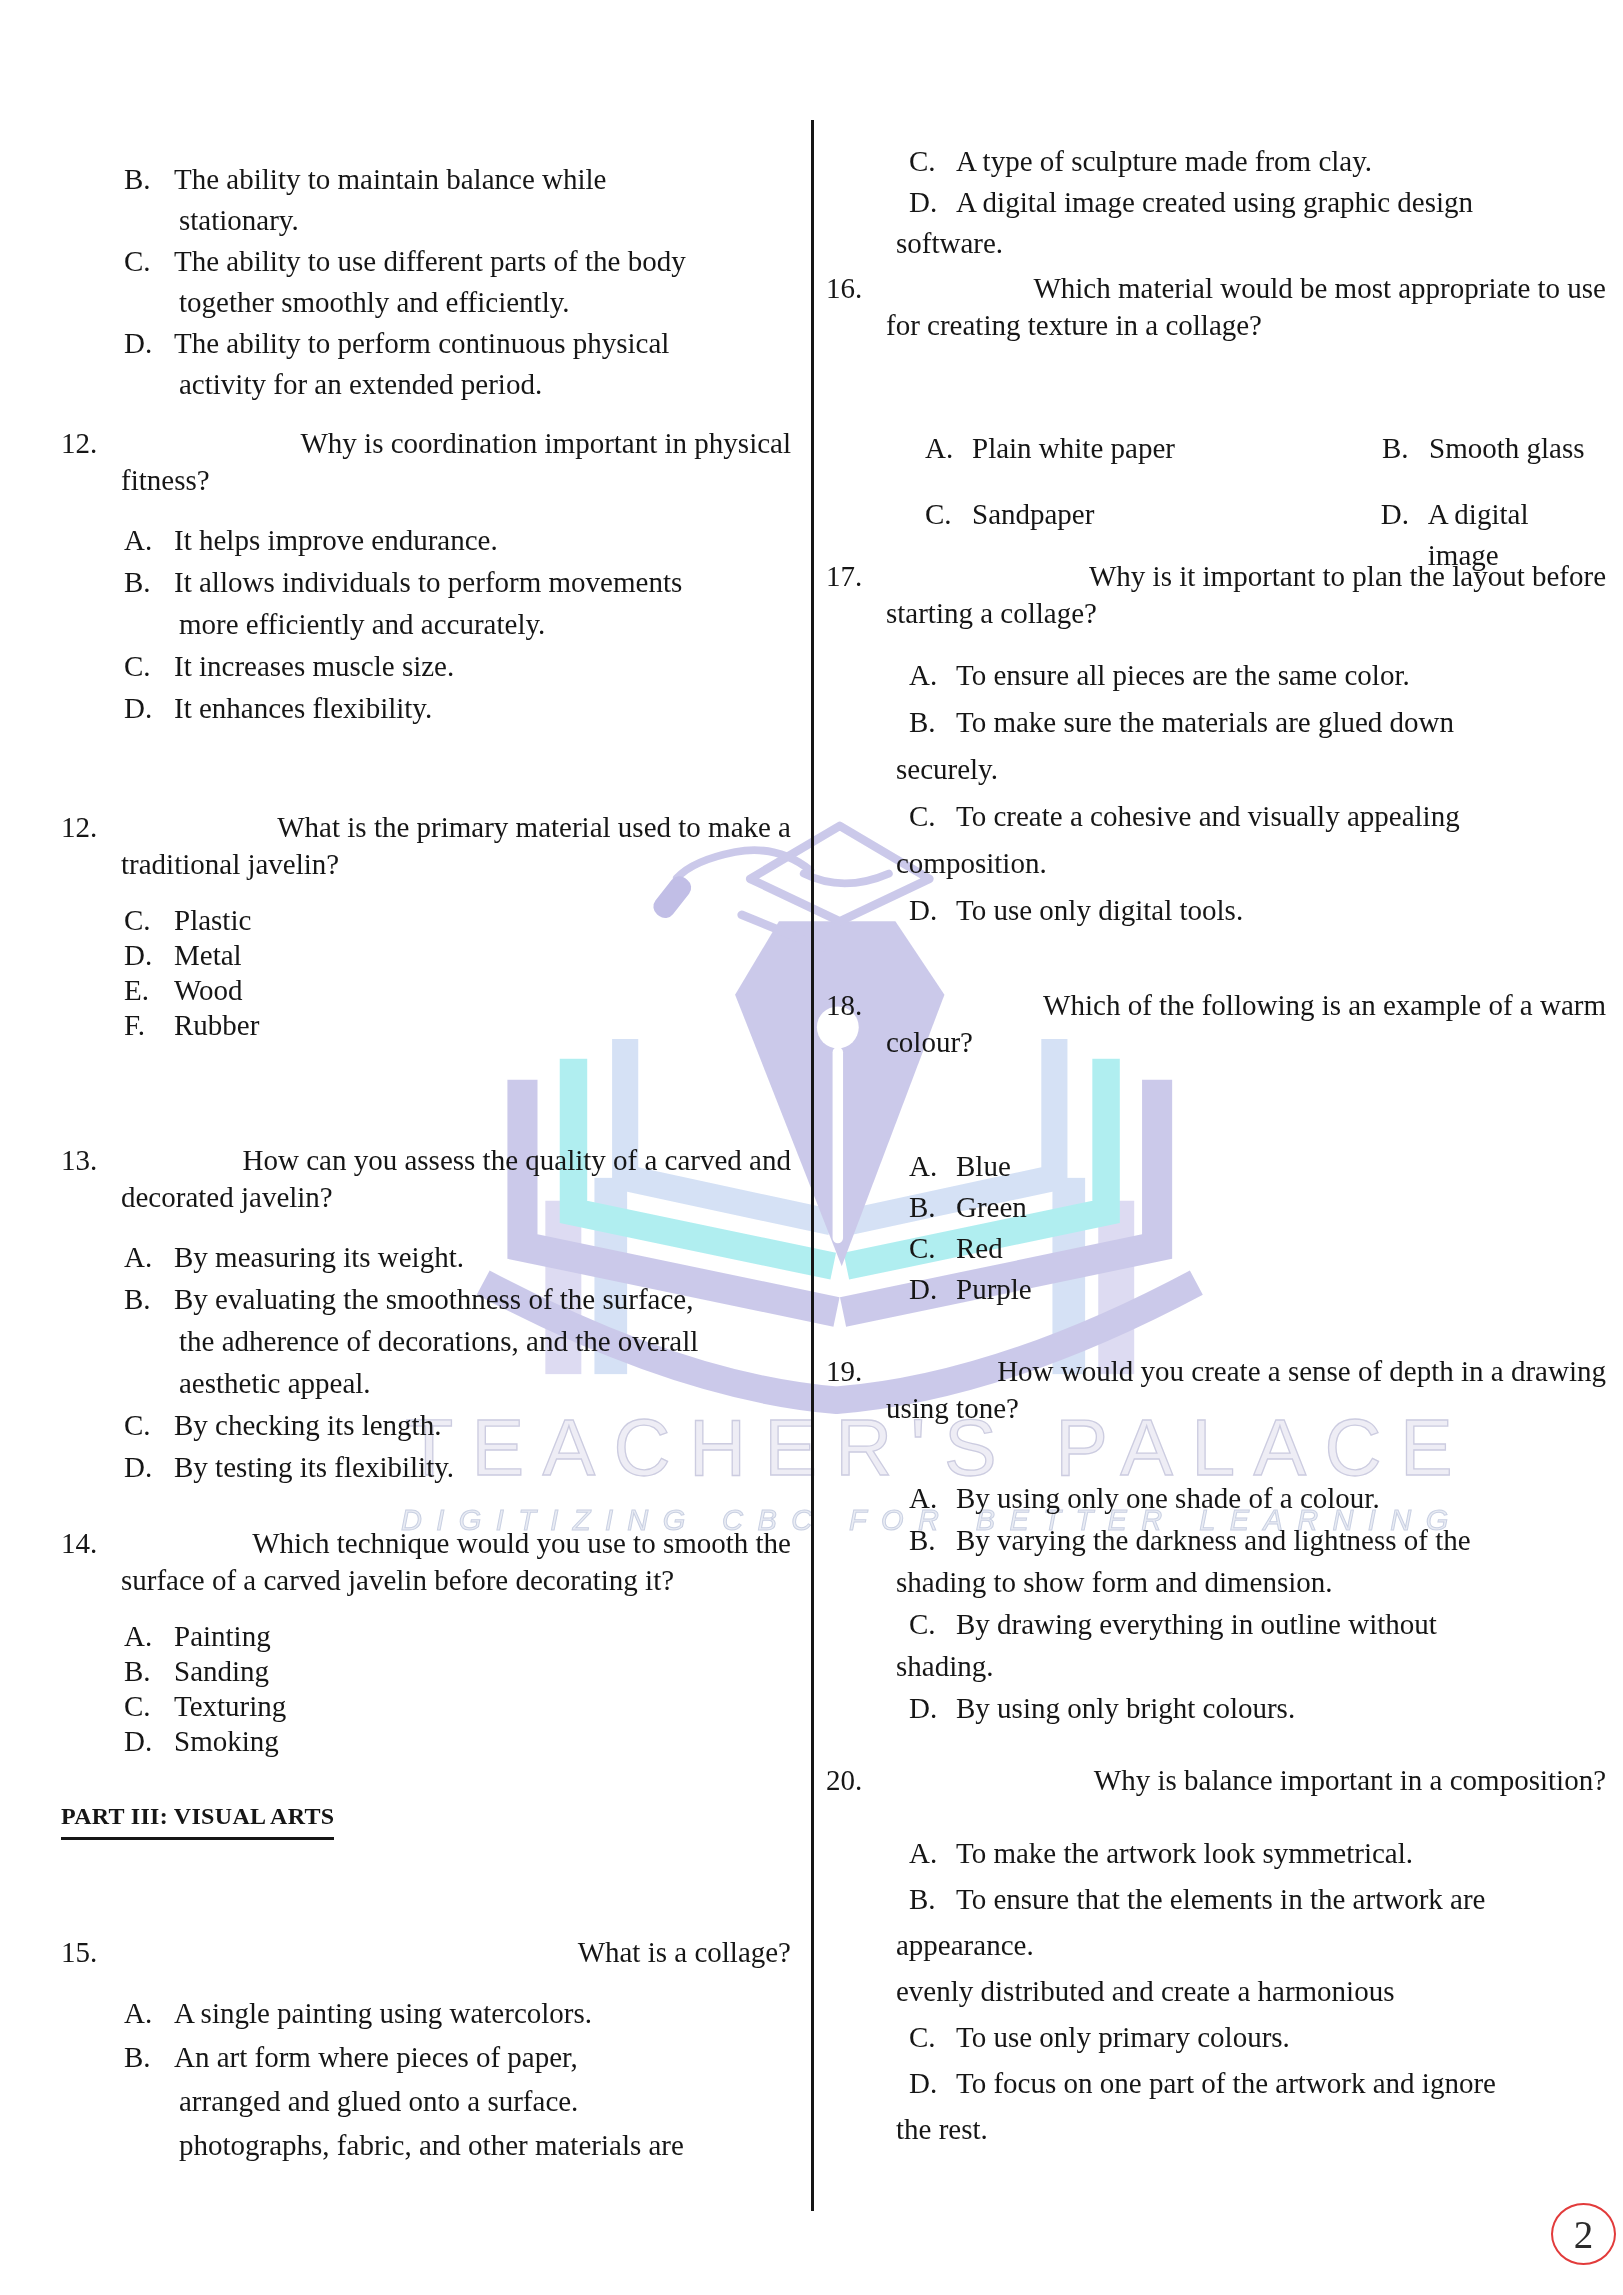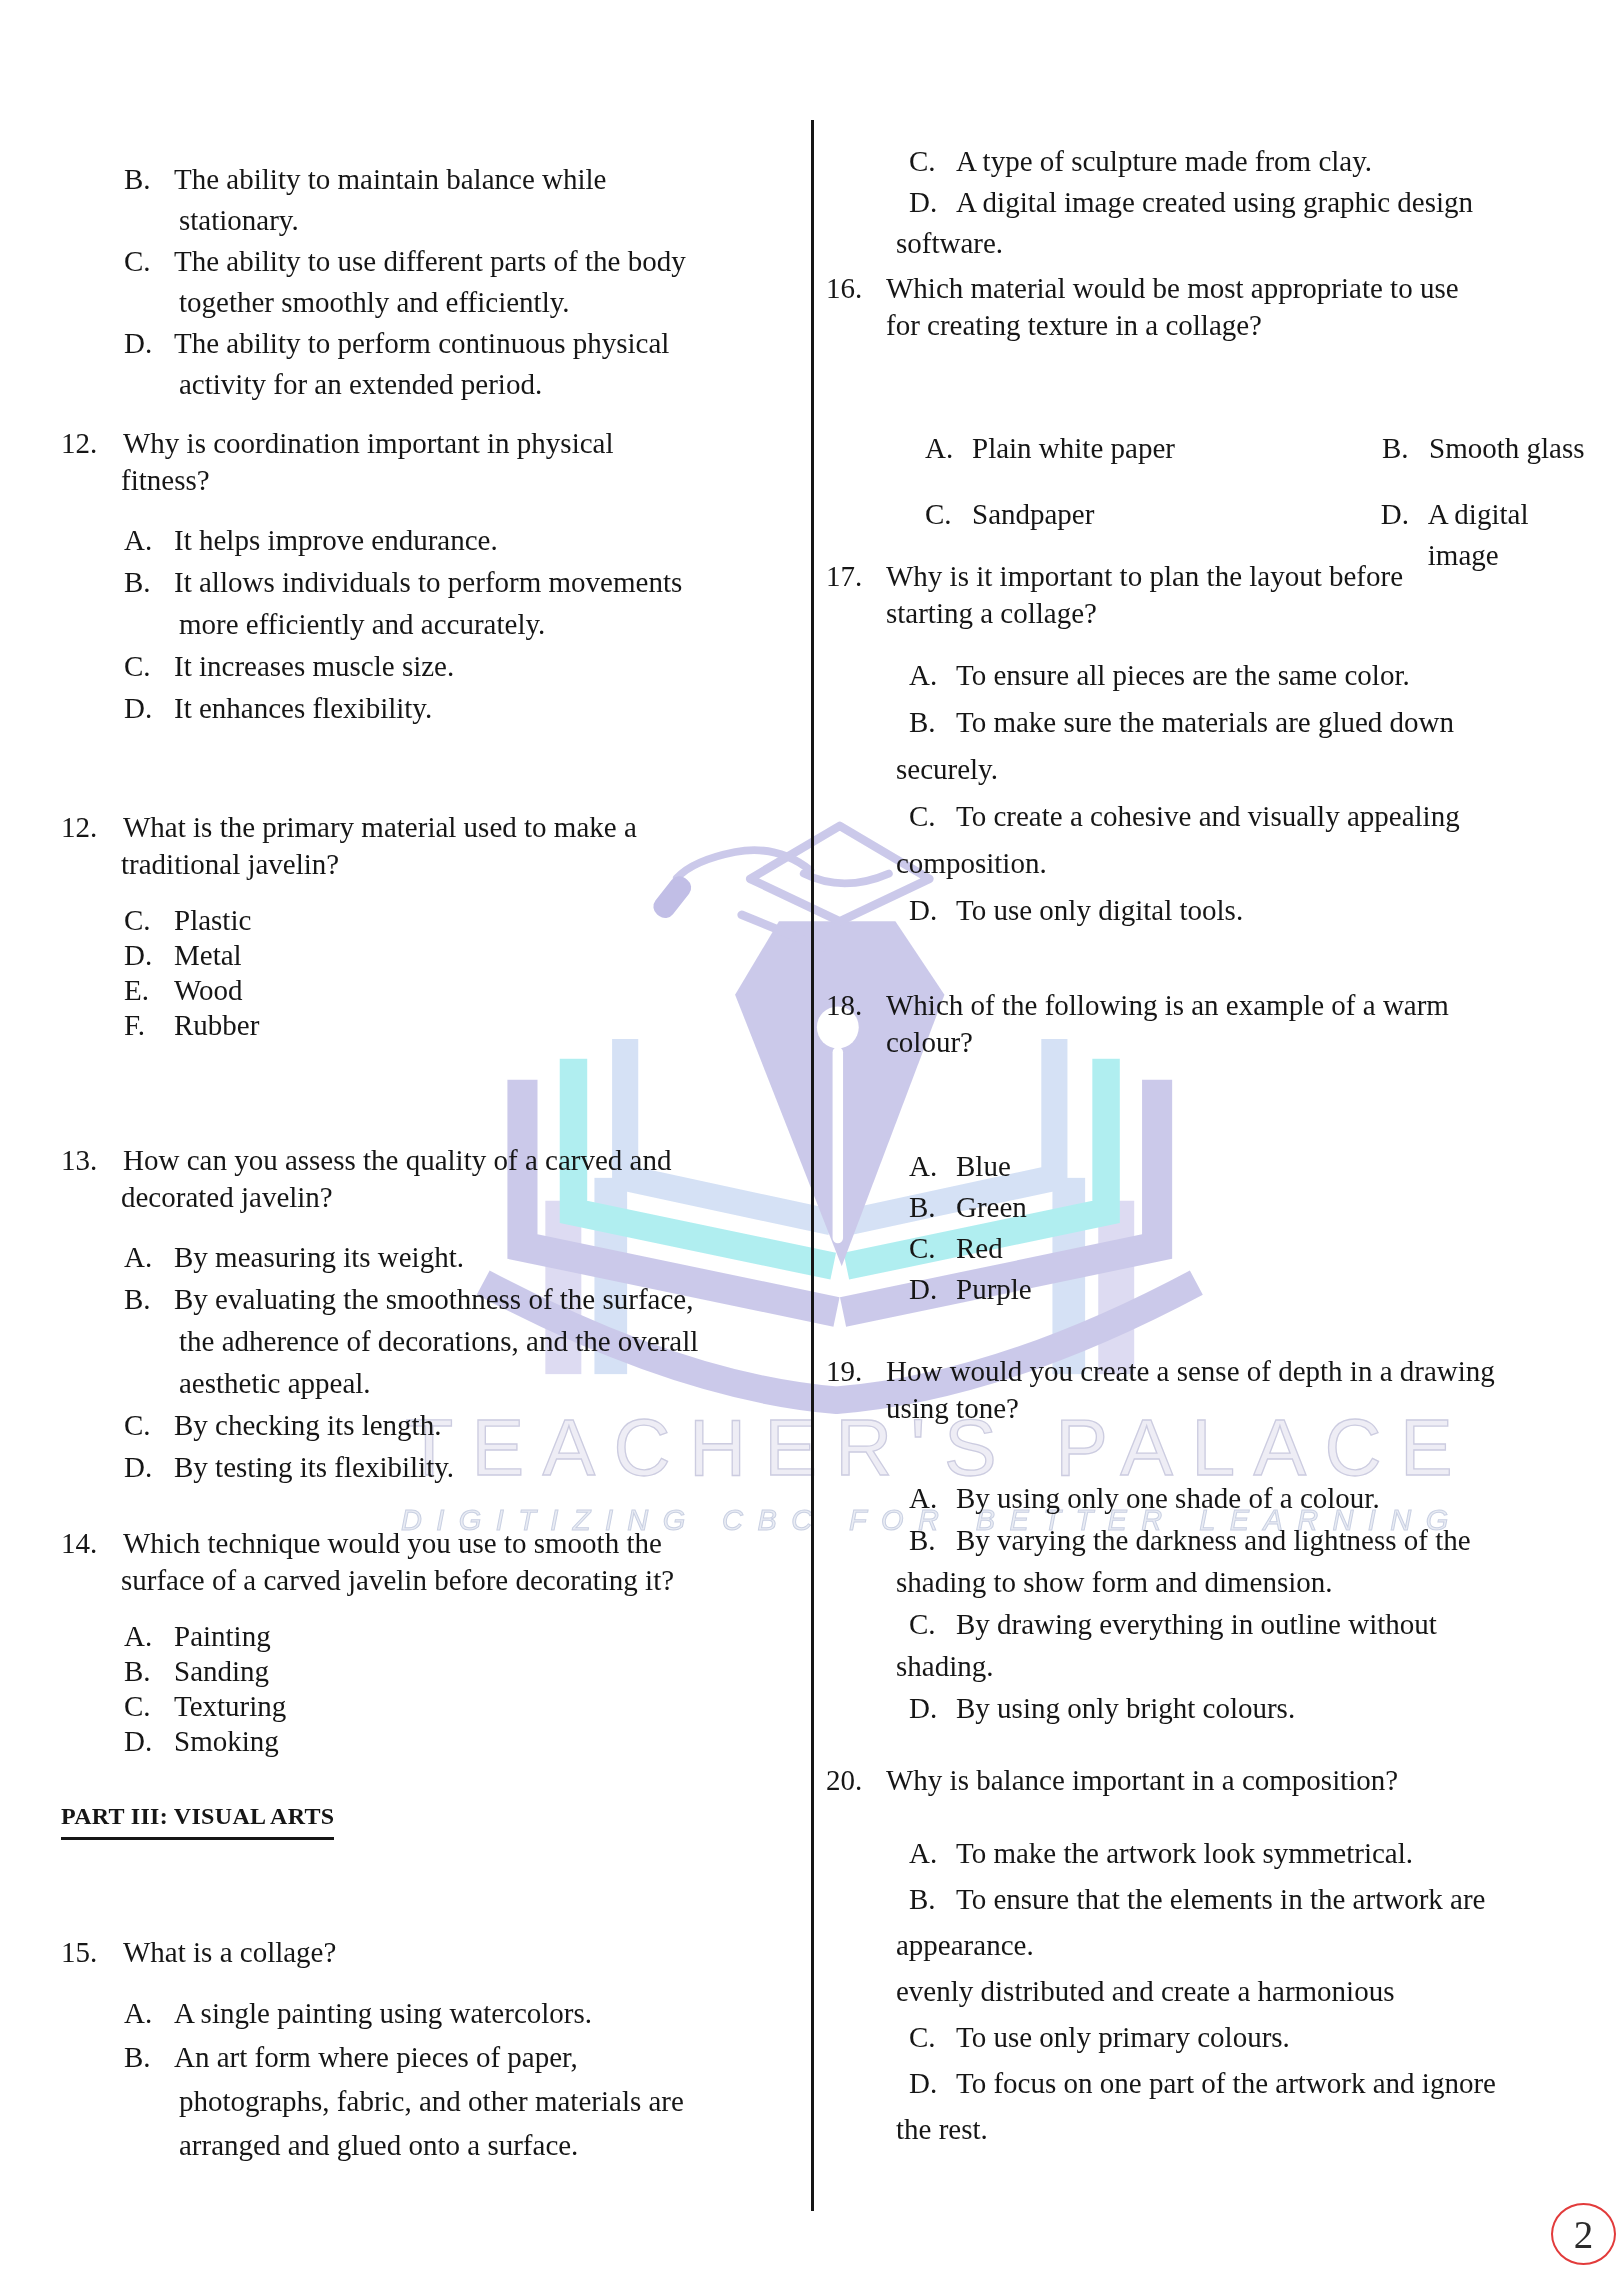--- a/index.html
+++ b/index.html
@@ -8,21 +8,21 @@
   
   .col{position:absolute;top:0;height:2295px;z-index:2;}
   .col-left{left:61px;width:730px;}
   .col-right{left:826px;width:780px;}
   .block{position:absolute;width:100%;font-size:29px;}
   .bl0{top:139px}.bl1{top:425px}.bl2{top:809px}.bl3{top:1142px}
   .bl4{top:1525px}.bl5{top:1798px}.bl6{top:1934px}
   .br0{top:121px}.br1{top:270px}.br2{top:558px}.br3{top:987px}
   .br4{top:1353px}.br5{top:1762px}
   
-  .q-title .t-line{line-height:37px;}
+  .q-title .t-line{line-height:37px;justify-content:space-between;}
   .t-line.first{display:flex;}
   .q-num{flex:0 0 62px;}
   .col-right .q-num{flex:0 0 60px;}
   .t-line.cont{margin-left:60px;}
   
   .options{margin-top:19.6px;}
   .m128 .options{margin-top:84px;}
   .m130 .options{margin-top:85px;}
   .m76 .options{margin-top:50px;}
   .m48 .options{margin-top:31px;}
@@ -291,22 +291,22 @@
             <div class="opt-line first">
               <span class="opt-letter">A.</span>
               <span class="opt-text">A single painting using watercolors.</span>
             </div>
           </div>
           <div class="opt">
             <div class="opt-line first">
               <span class="opt-letter">B.</span>
               <span class="opt-text">An art form where pieces of paper,</span>
             </div>
+            <div class="opt-line cont">arranged and glued onto a surface.</div>
             <div class="opt-line cont">photographs, fabric, and other materials are</div>
-            <div class="opt-line cont">arranged and glued onto a surface.</div>
           </div>
         </div>
       </section>
   </div>
 
   <div class="col col-right">
     <section class="block br0 lh62">
         <div class="options">
           <div class="opt">
             <div class="opt-line first">

